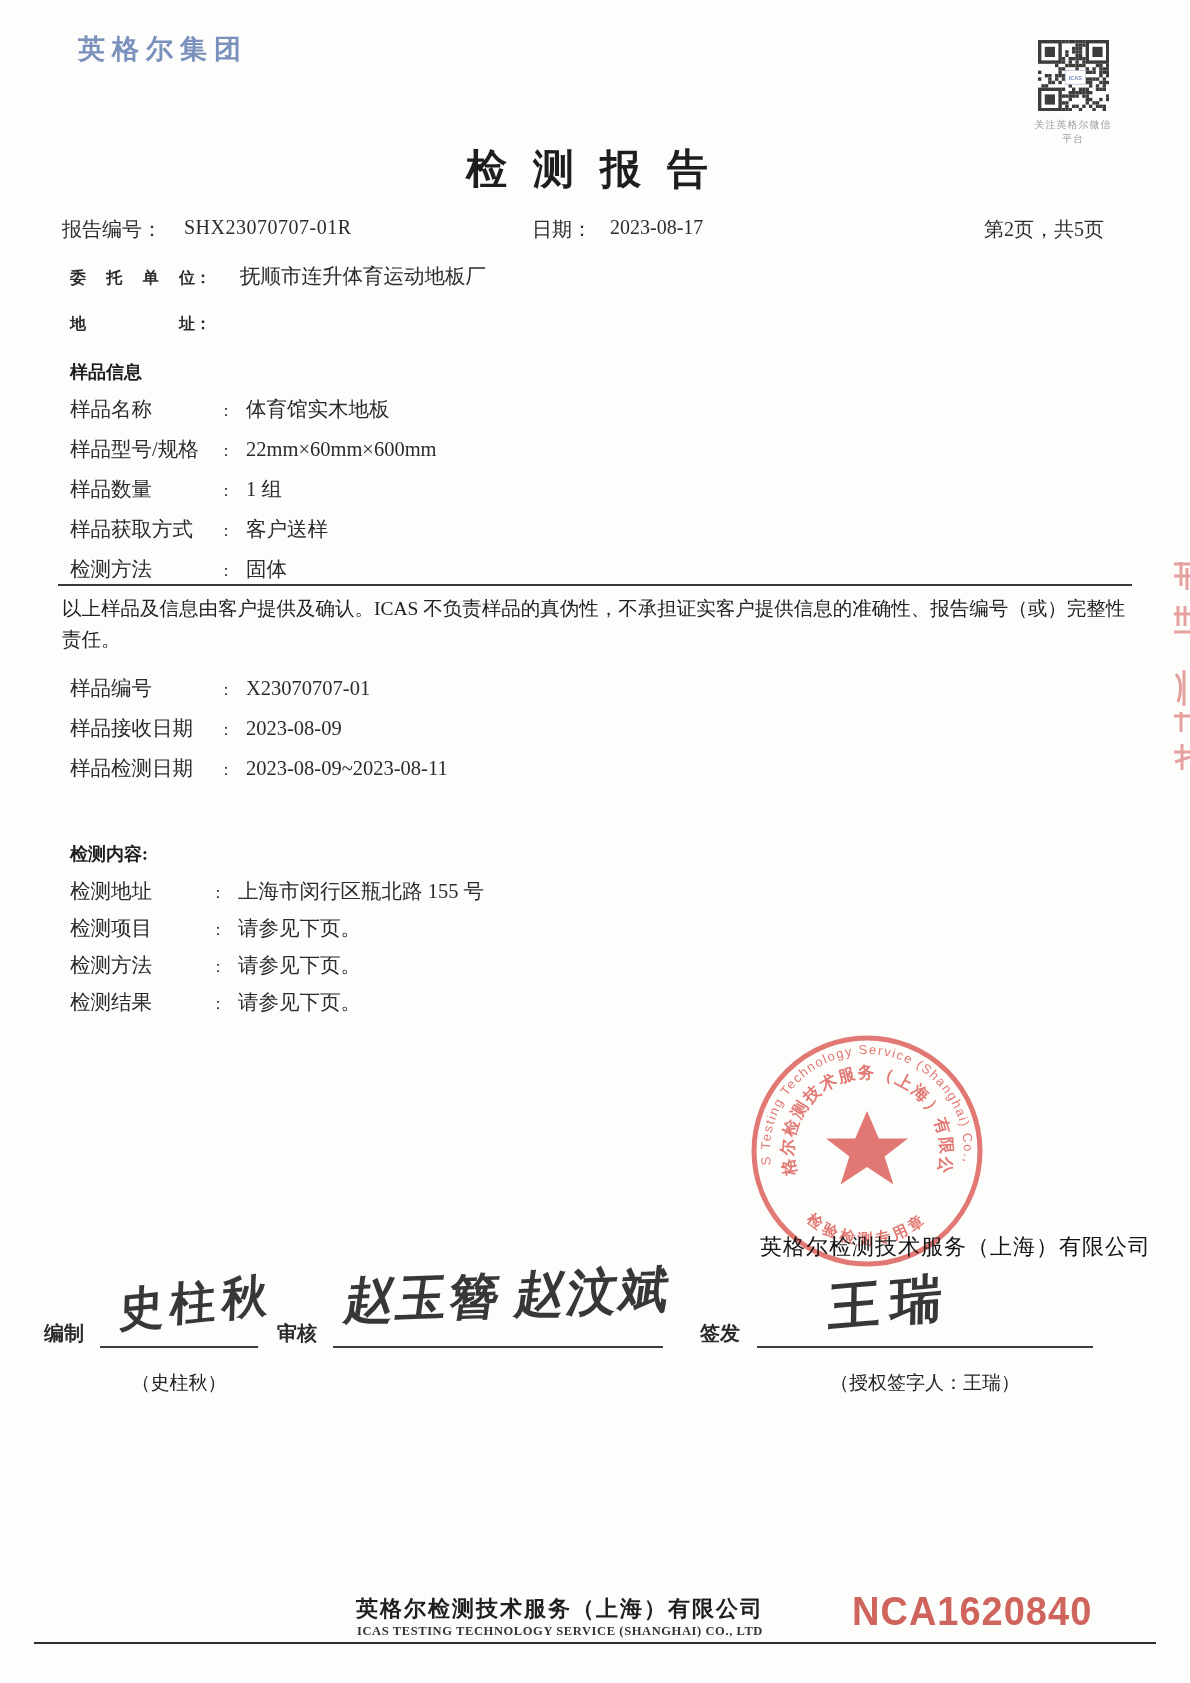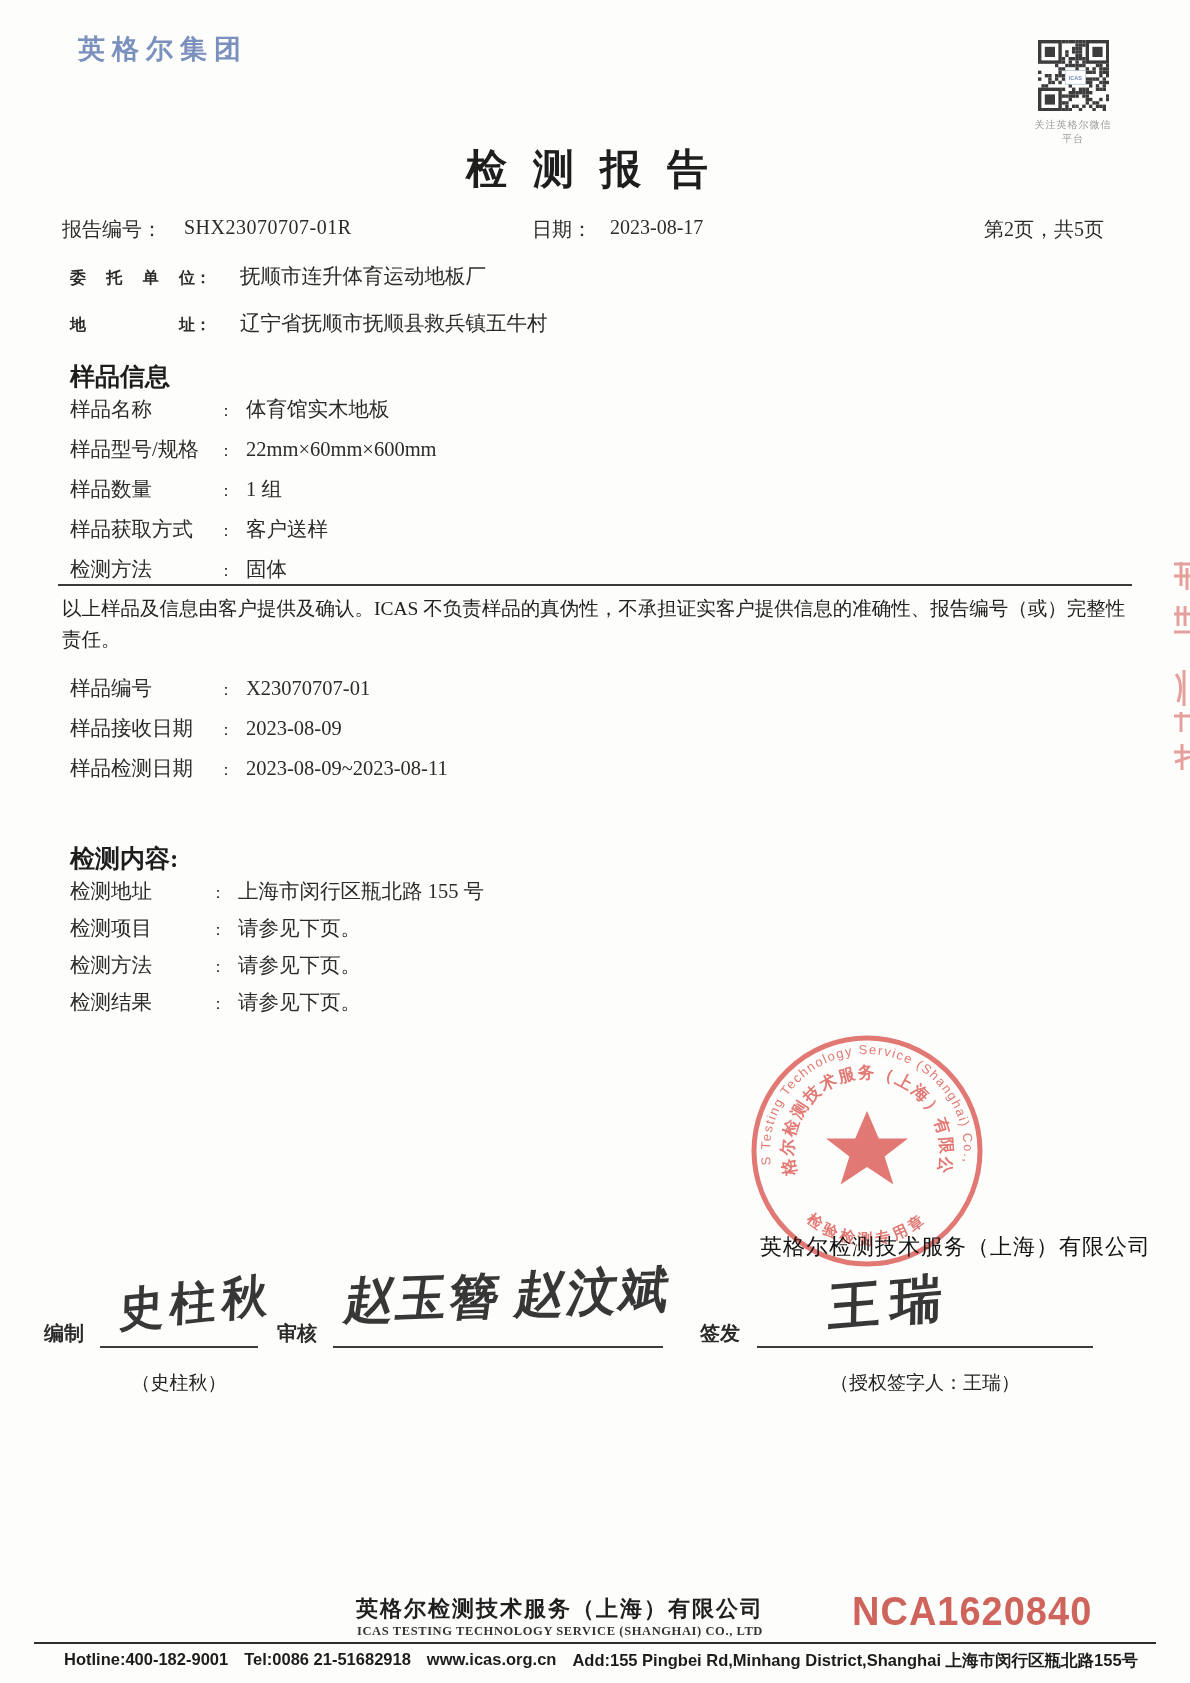--- a/index.html
+++ b/index.html
@@ -31,21 +31,21 @@
   
   .row{display:flex;align-items:baseline;}
   .colon{width:28px;text-align:left;}
   .val{font-size:20.5px;white-space:nowrap;}
 
   .consignor{position:absolute;left:70px;top:262px;}
   .consignor .row{margin-bottom:17px;line-height:29px;}
   .c-label{width:125px;font-weight:bold;font-size:16px;text-align:justify;text-align-last:justify;}
   .c-colon{width:45px;font-weight:bold;}
 
-  .sec-heading{position:absolute;left:70px;font-size:25px;font-weight:bold;color:#1d1d1d;}
+  .sec-heading{position:absolute;left:70px;font-size:18px;font-weight:bold;color:#1d1d1d;}
   .h-sample{top:360px;}
   .h-content{top:842px;}
 
   .sample-rows{position:absolute;left:70px;top:397px;}
   .sample-rows .row{margin-bottom:14px;line-height:24px;}
   .s-label{width:148px;font-size:20.5px;white-space:nowrap;}
 
   .id-rows{position:absolute;left:70px;top:676px;}
   .id-rows .row{margin-bottom:14px;line-height:24px;}
 
@@ -256,21 +256,20 @@
 
   <div class="consignor">
     <div class="row">
       <span class="c-label">委托单位</span>
       <span class="colon c-colon">：</span>
       <span class="val">抚顺市连升体育运动地板厂</span>
     </div>
     <div class="row">
       <span class="c-label">地址</span>
       <span class="colon c-colon">：</span>
-      <span class="val">辽宁省抚顺市抚顺县救兵镇五牛村</span>
     </div>
   </div>
 
   <div class="sec-heading h-sample">样品信息</div>
   <div class="sample-rows">
     <div class="row">
       <span class="s-label">样品名称</span>
       <span class="colon">：</span>
       <span class="val">体育馆实木地板</span>
     </div>
@@ -385,20 +384,14 @@
         <path d="M6,160 H24 M13,156 V176"></path>
         <path d="M6,196 H24 M14,188 V214 M7,206 L22,201"></path>
       </g>
     </svg>
   </div>
 
   <div class="footer-company-zh">英格尔检测技术服务（上海）有限公司</div>
   <div class="footer-company-en">ICAS TESTING TECHNOLOGY SERVICE (SHANGHAI) CO., LTD</div>
   <div class="cert-no">NCA1620840</div>
   <div class="footer-rule"></div>
-  <div class="hotline-row">
-    <span>Hotline:400-182-9001</span>
-    <span>Tel:0086 21-51682918</span>
-    <span>www.icas.org.cn</span>
-    <span>Add:155 Pingbei Rd,Minhang District,Shanghai 上海市闵行区瓶北路155号</span>
-  </div>
 
 </div>
 
 </body></html>

